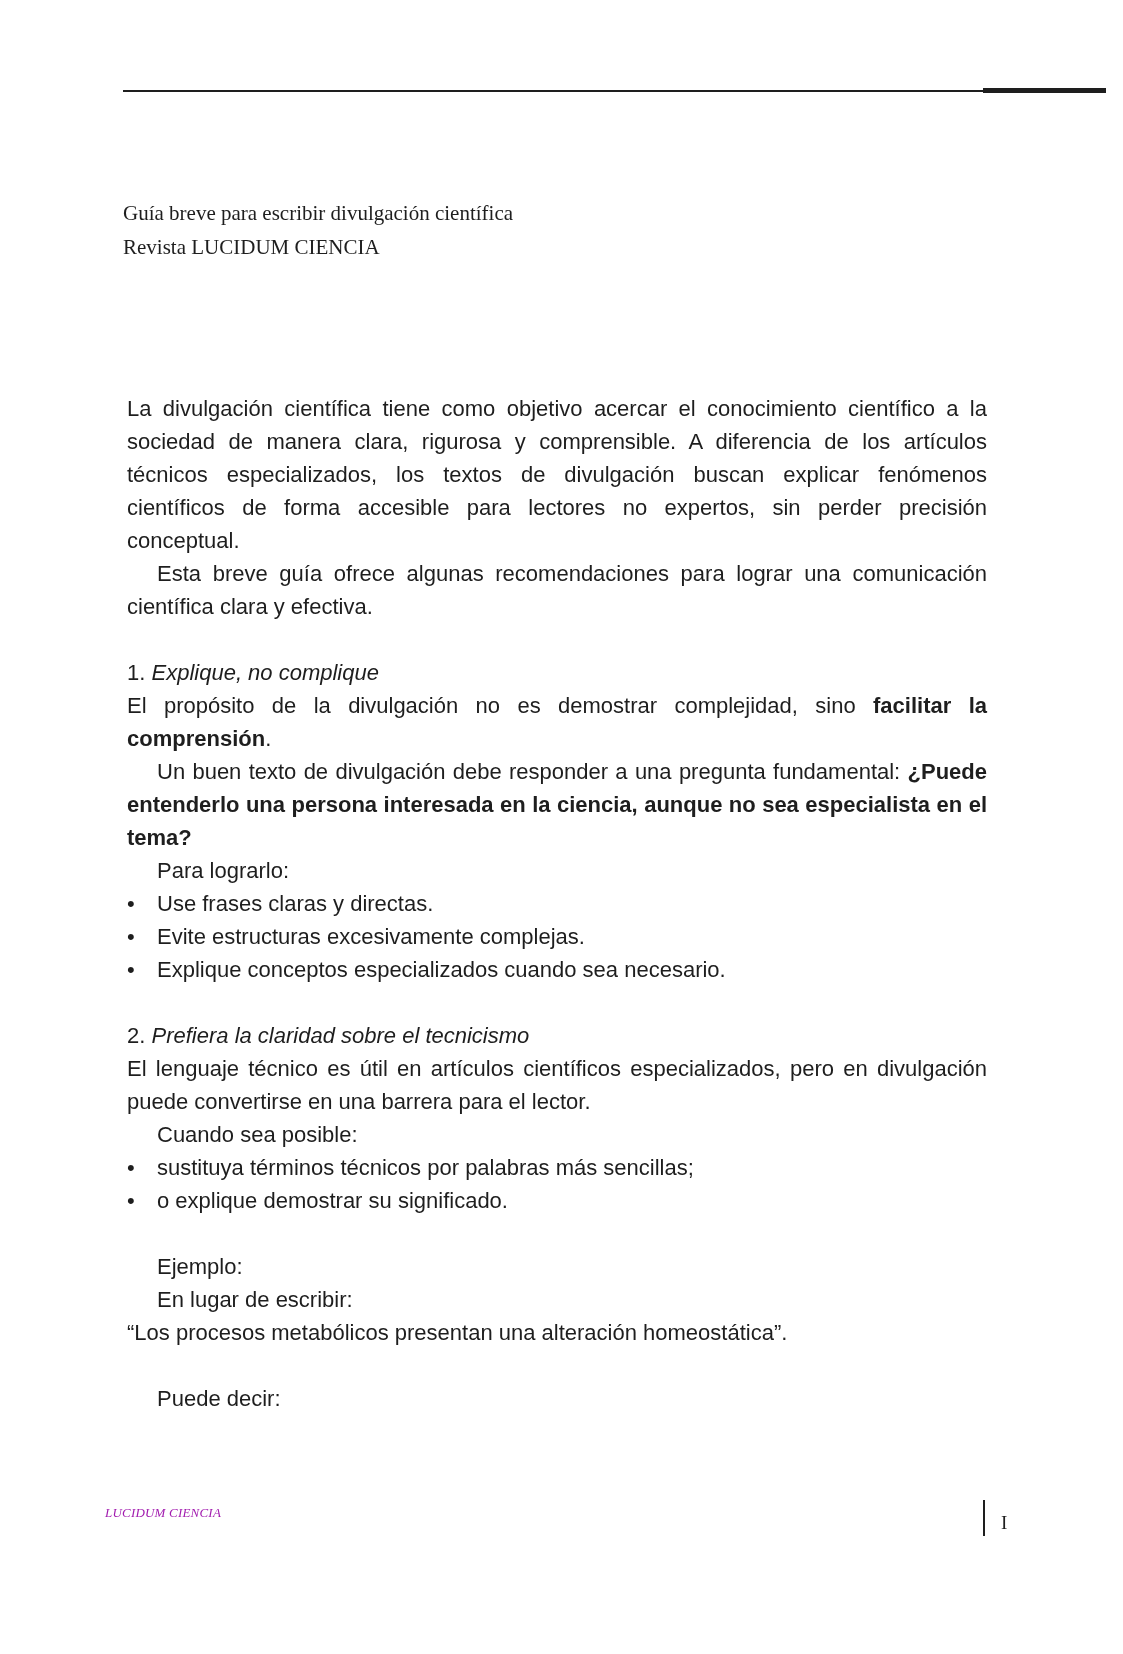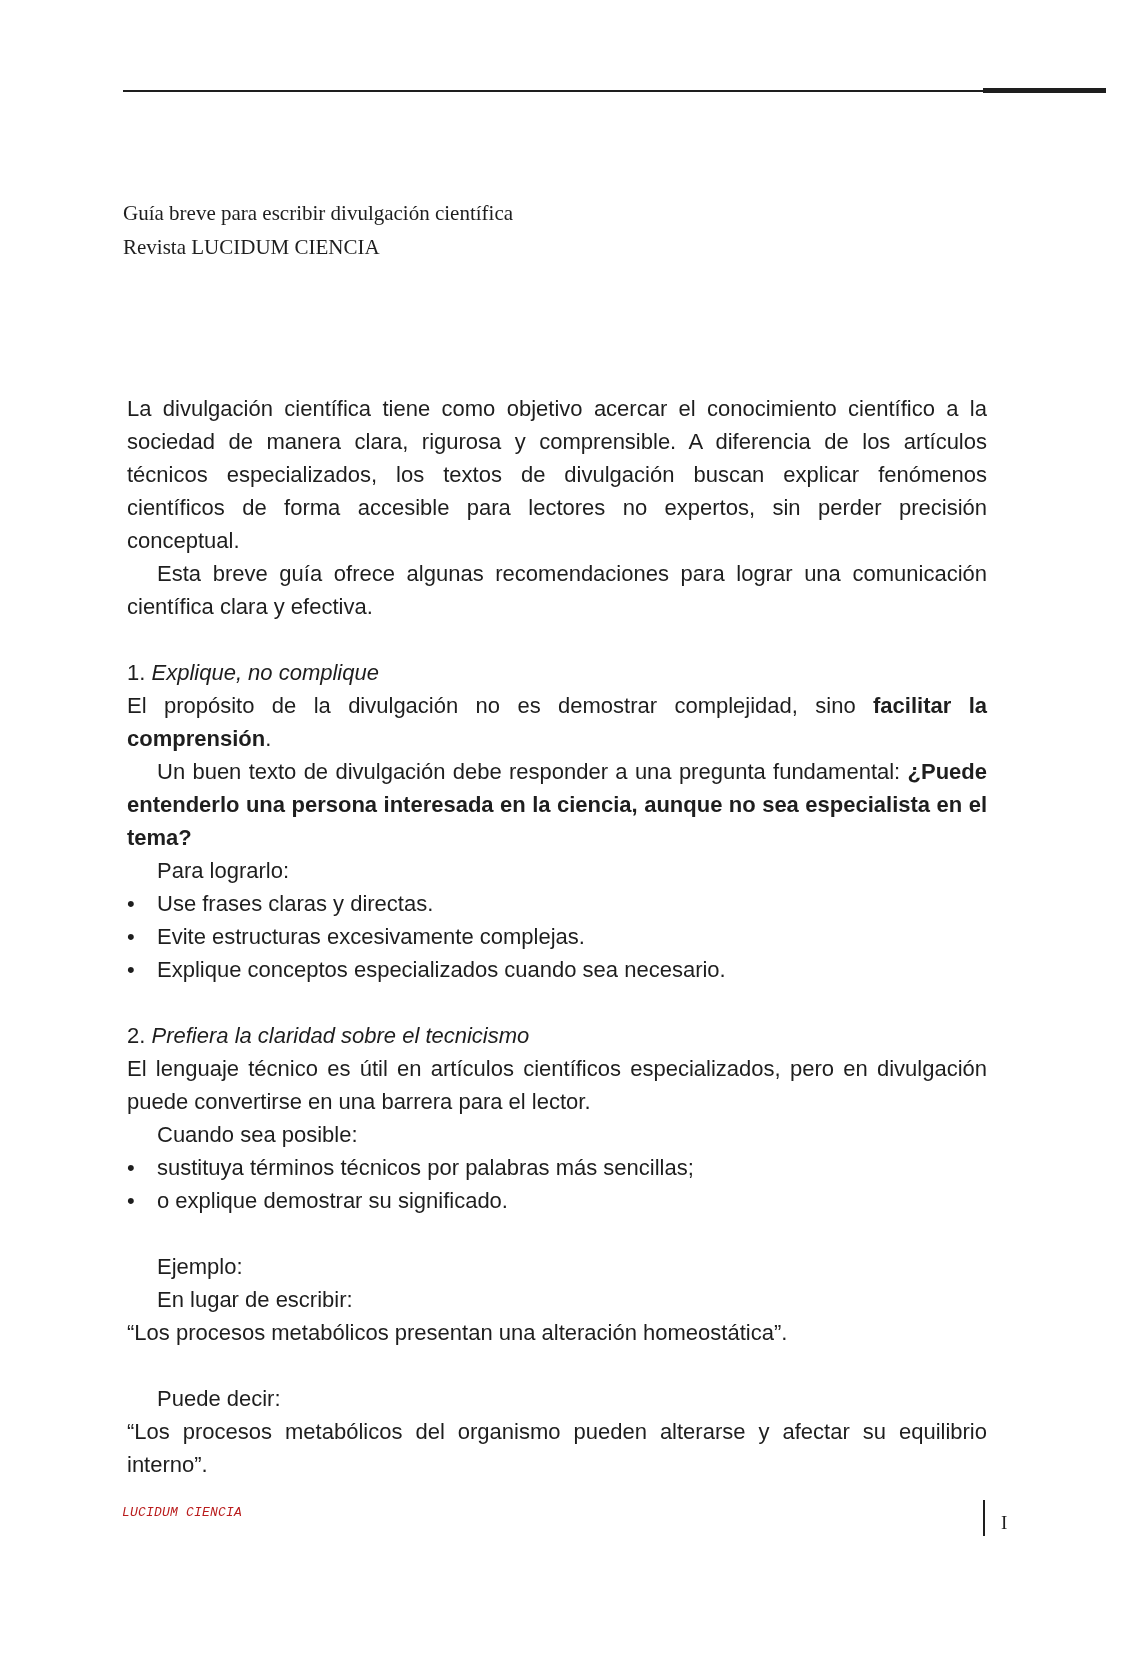--- a/index.html
+++ b/index.html
@@ -14,21 +14,21 @@
   .body p { margin:0; }
   .indent { text-indent:30px; }
   .blank { height:33px; }
   .heading .num { font-style:normal; }
   .heading .t { font-style:italic; }
   ul.bullets { list-style:none; margin:0; padding:0; }
   ul.bullets li { position:relative; padding-left:30px; }
   ul.bullets li .dot { position:absolute; left:0; top:0; width:30px; }
   b { font-weight:bold; }
   .quote-just { text-align:justify; text-align-last:auto; }
-  .footer { position:absolute; left:122px; top:1503px; font-family:Liberation Mono, monospace; color:#b91c1c; }
+  .footer { position:absolute; left:105px; top:1503px; font-family:Liberation Serif, serif; color:#a21caf; }
   .footer .mag { font-style:italic; font-size:13px; line-height:20px; letter-spacing:0.2px; }
   .footer .sub { font-size:13px; line-height:20px; }
   .page-bar { position:absolute; left:983px; top:1500px; width:2px; height:36px; background:#1e1e1e; }
   .page-num { position:absolute; left:1001px; top:1512px; font-family:"Liberation Serif", serif; font-size:19px; color:#1e1e1e; }
 </style>
 </head>
 <body>
 
 <div class="rule-thin"></div>
 <div class="rule-thick"></div>
@@ -66,20 +66,19 @@
   <ul class="bullets">
     <li><span class="dot">•</span><span>sustituya términos técnicos por palabras más sencillas;</span></li>
     <li><span class="dot">•</span><span>o explique demostrar su significado.</span></li>
   </ul>
   <div class="blank"></div>
   <p class="indent">Ejemplo:</p>
   <p class="indent">En lugar de escribir:</p>
   <p>“Los procesos metabólicos presentan una alteración homeostática”.</p>
   <div class="blank"></div>
   <p class="indent">Puede decir:</p>
-  <p class="quote-just">“Los procesos metabólicos del organismo pueden alterarse y afectar su equilibrio interno”.</p>
 </div>
 
 <div class="footer">
   <div class="mag">LUCIDUM CIENCIA</div>
 </div>
 <div class="page-bar"></div>
 <div class="page-num">I</div>
 
 </body></html>

